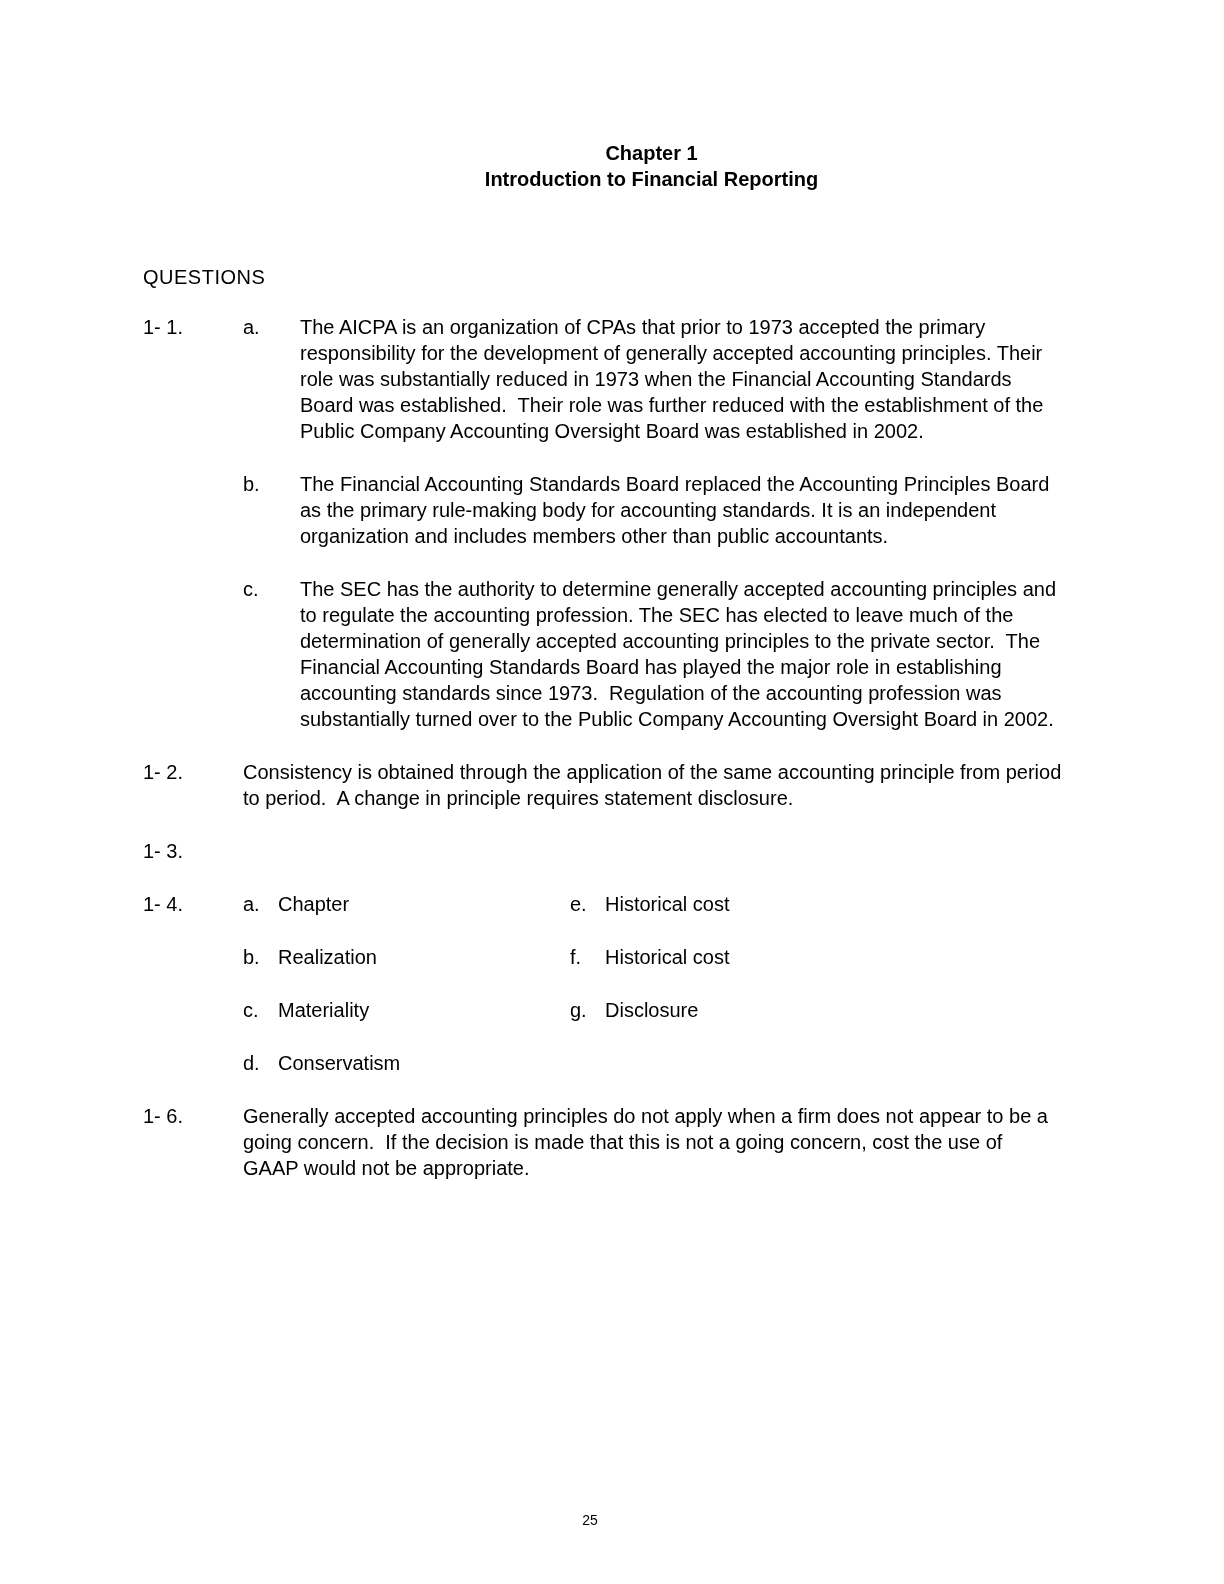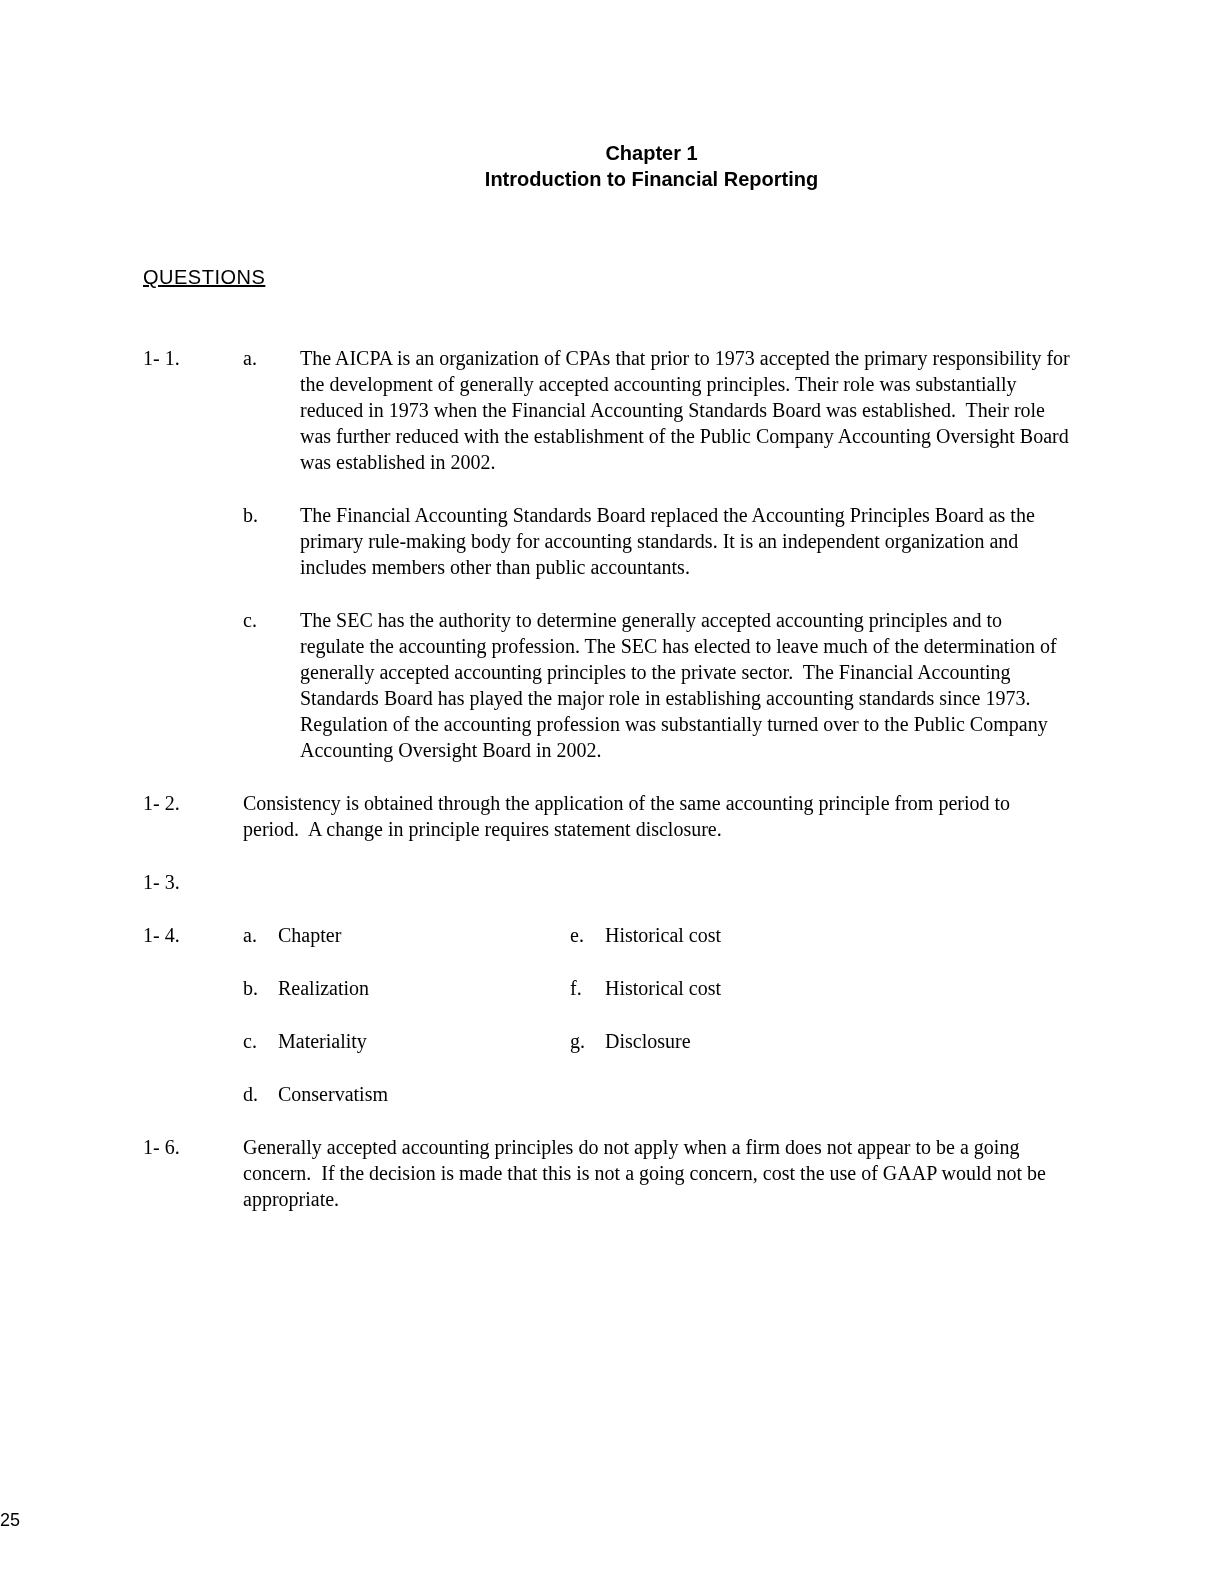--- a/index.html
+++ b/index.html
@@ -23,29 +23,27 @@
   }
   .doc-header {
     text-align: center;
     font-weight: bold;
     margin-bottom: 72px;
   }
   .doc-header .title-line {
     white-space: pre;
   }
   .section-heading {
-    text-decoration: underline;
     letter-spacing: 0.5px;
-    margin-bottom: 55px;
+    margin-bottom: 24px;
   }
   .question {
     display: flex;
     align-items: flex-start;
     margin-bottom: 27px;
-    font-family: Liberation Serif, serif;
   }
   .qnum {
     flex: 0 0 100px;
     white-space: pre;
   }
   .qbody {
     flex: 1 1 auto;
     min-width: 0;
   }
   .qtext {
@@ -91,22 +89,22 @@
     white-space: pre;
   }
   .pair-text {
     white-space: pre;
   }
   .page-footer {
     position: absolute;
     left: 0;
     right: 44px;
     bottom: 56px;
-    text-align: left;
-    font-size: 18px;
+    text-align: center;
+    font-size: 14px;
     line-height: 16px;
   }
 </style>
 </head>
 <body>
 
 <div class="page">
   <div class="content">
 
     <header class="doc-header">

